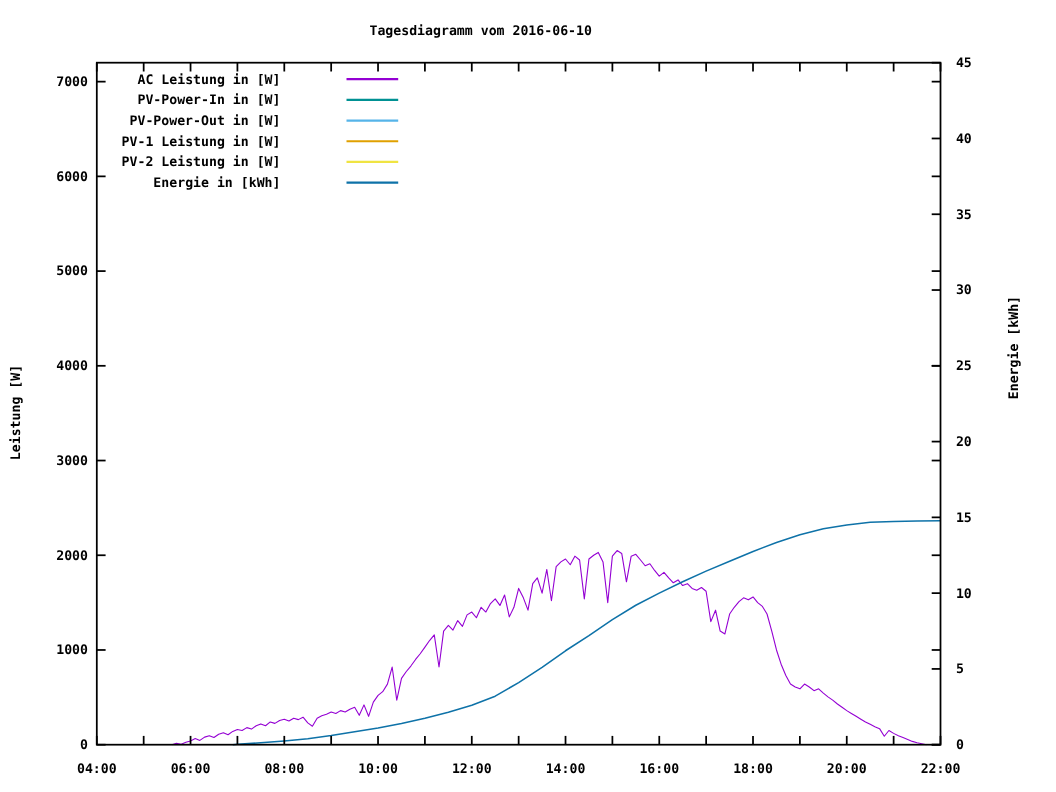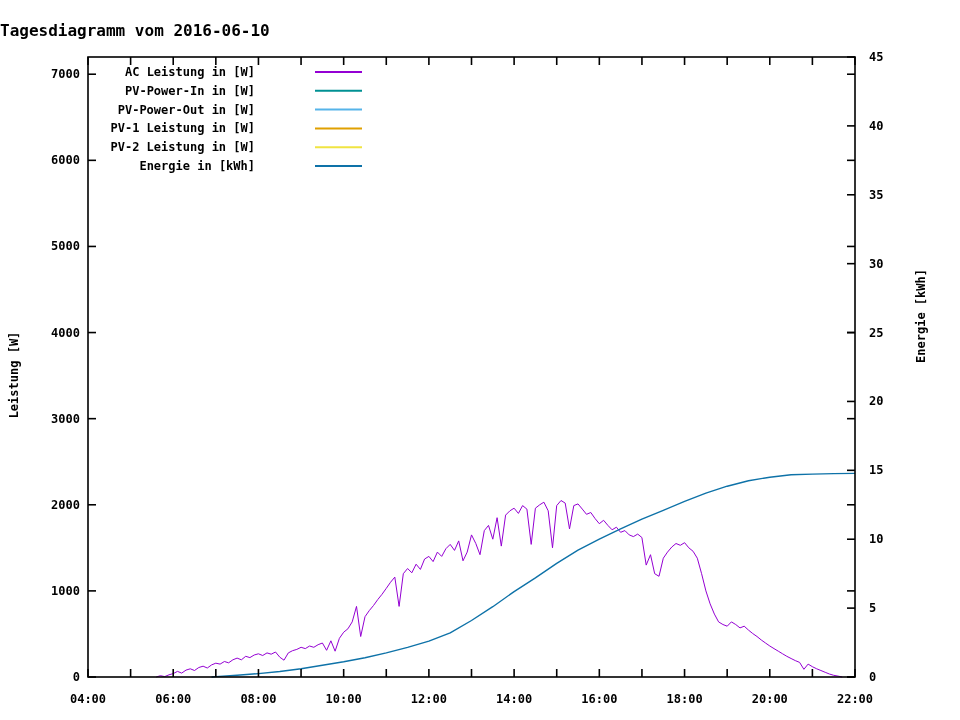--- a/index.html
+++ b/index.html
@@ -1,18 +1,18 @@
 <!DOCTYPE html>
 <html><head>
 <meta charset="utf-8">
 <style>
   html,body{margin:0;padding:0;background:#ffffff;width:960px;height:720px;overflow:hidden;}
   .stage{position:relative;width:960px;height:720px;font-family:"DejaVu Sans Mono",monospace;color:#000;}
-  .chart-title{position:absolute;top:21px;left:0;width:874px;
-    font-size:16px;font-weight:bold;letter-spacing:0;}
+  .chart-title{position:absolute;top:21px;left:0;width:874px;text-align:center;
+    font-size:12px;font-weight:bold;letter-spacing:0;}
   .vlabel{position:absolute;white-space:nowrap;font-size:12px;font-weight:bold;
     transform:translate(-50%,-50%) rotate(-90deg);}
   svg text{font-family:"DejaVu Sans Mono",monospace;font-weight:bold;fill:#000;}
 </style>
 </head>
 <body>
 
 <div class="stage">
   <div class="chart-title">Tagesdiagramm vom 2016-06-10</div>
   <div class="vlabel" style="left:14px;top:375px;">Leistung [W]</div>

